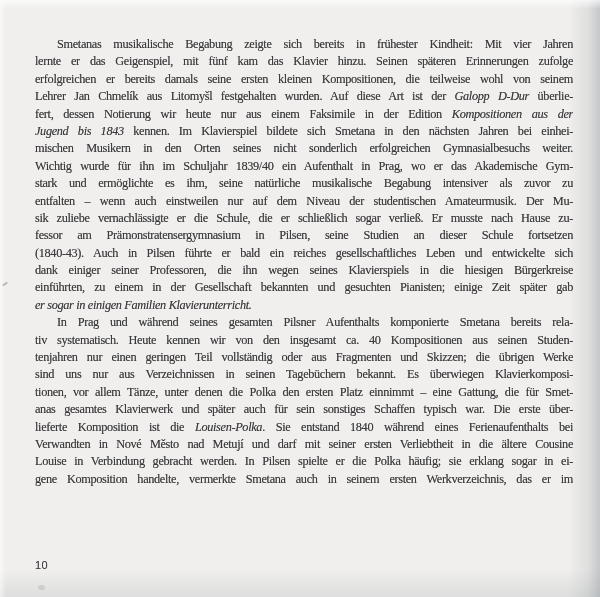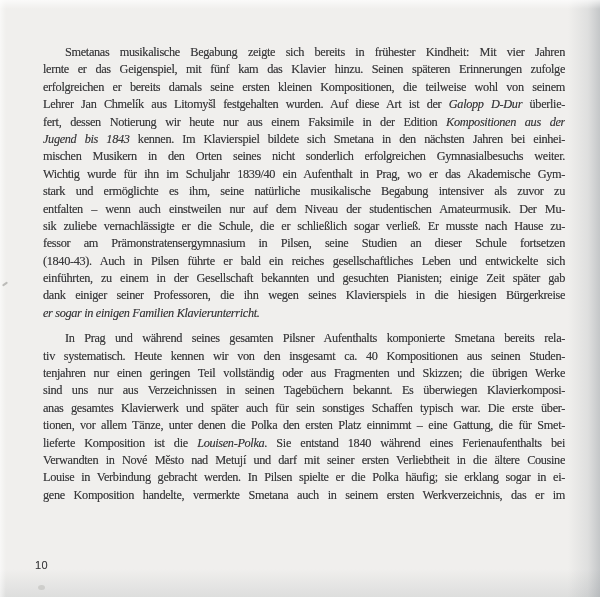--- a/index.html
+++ b/index.html
@@ -13,21 +13,21 @@
       linear-gradient(to left, rgba(96,106,116,0.30), rgba(96,106,116,0.12) 12px, rgba(96,106,116,0) 32px),
       linear-gradient(to top, rgba(96,106,116,0.13), rgba(96,106,116,0) 28px),
       #f0efed;
     font-family: "Liberation Serif", "DejaVu Serif", serif;
   }
   .text-block {
     position: absolute;
     left: 35px; top: 36px;
     width: 538px;
   }
-  .para { margin: 8px; padding: 0; }
+  .para { margin: 0; padding: 0; }
   .line {
     font-size: 12.3px;
     line-height: 17.4px;
     height: 17.4px;
     letter-spacing: -0.35px;
     color: #3a3a3c;
     text-shadow: 0 0 0.6px rgba(58,58,60,0.55);
     text-align: justify;
     text-align-last: justify;
     overflow: hidden;
@@ -71,31 +71,31 @@
         <div class="line"><span class="seg">Lehrer Jan Chmelík aus Litomyšl festgehalten wurden. Auf diese Art ist der </span><span class="seg it">Galopp D-Dur</span><span class="seg"> überlie-</span></div>
         <div class="line"><span class="seg">fert, dessen Notierung wir heute nur aus einem Faksimile in der Edition </span><span class="seg it">Kompositionen aus der</span></div>
         <div class="line"><span class="seg it">Jugend bis 1843</span><span class="seg"> kennen. Im Klavierspiel bildete sich Smetana in den nächsten Jahren bei einhei-</span></div>
         <div class="line"><span class="seg">mischen Musikern in den Orten seines nicht sonderlich erfolgreichen Gymnasialbesuchs weiter.</span></div>
         <div class="line"><span class="seg">Wichtig wurde für ihn im Schuljahr 1839/40 ein Aufenthalt in Prag, wo er das Akademische Gym-</span></div>
         <div class="line"><span class="seg">stark und ermöglichte es ihm, seine natürliche musikalische Begabung intensiver als zuvor zu</span></div>
         <div class="line"><span class="seg">entfalten – wenn auch einstweilen nur auf dem Niveau der studentischen Amateurmusik. Der Mu-</span></div>
         <div class="line"><span class="seg">sik zuliebe vernachlässigte er die Schule, die er schließlich sogar verließ. Er musste nach Hause zu-</span></div>
         <div class="line"><span class="seg">fessor am Prämonstratensergymnasium in Pilsen, seine Studien an dieser Schule fortsetzen</span></div>
         <div class="line"><span class="seg">(1840-43). Auch in Pilsen führte er bald ein reiches gesellschaftliches Leben und entwickelte sich</span></div>
+        <div class="line"><span class="seg">dank einiger seiner Professoren, die ihn wegen seines Klavierspiels in die hiesigen Bürgerkreise</span></div>
         <div class="line"><span class="seg">einführten, zu einem in der Gesellschaft bekannten und gesuchten Pianisten; einige Zeit später gab</span></div>
-        <div class="line"><span class="seg">dank einiger seiner Professoren, die ihn wegen seines Klavierspiels in die hiesigen Bürgerkreise</span></div>
         <div class="line end"><span class="seg">er sogar in einigen Familien Klavierunterricht.</span></div>
       </div>
       <div class="para">
         <div class="line indent"><span class="seg">In Prag und während seines gesamten Pilsner Aufenthalts komponierte Smetana bereits rela-</span></div>
         <div class="line"><span class="seg">tiv systematisch. Heute kennen wir von den insgesamt ca. 40 Kompositionen aus seinen Studen-</span></div>
         <div class="line"><span class="seg">tenjahren nur einen geringen Teil vollständig oder aus Fragmenten und Skizzen; die übrigen Werke</span></div>
         <div class="line"><span class="seg">sind uns nur aus Verzeichnissen in seinen Tagebüchern bekannt. Es überwiegen Klavierkomposi-</span></div>
+        <div class="line"><span class="seg">tionen, vor allem Tänze, unter denen die Polka den ersten Platz einnimmt – eine Gattung, die für Smet-</span></div>
         <div class="line"><span class="seg">anas gesamtes Klavierwerk und später auch für sein sonstiges Schaffen typisch war. Die erste über-</span></div>
-        <div class="line"><span class="seg">tionen, vor allem Tänze, unter denen die Polka den ersten Platz einnimmt – eine Gattung, die für Smet-</span></div>
         <div class="line"><span class="seg">lieferte Komposition ist die </span><span class="seg it">Louisen-Polka</span><span class="seg">. Sie entstand 1840 während eines Ferienaufenthalts bei</span></div>
         <div class="line"><span class="seg">Verwandten in Nové Město nad Metují und darf mit seiner ersten Verliebtheit in die ältere Cousine</span></div>
         <div class="line"><span class="seg">Louise in Verbindung gebracht werden. In Pilsen spielte er die Polka häufig; sie erklang sogar in ei-</span></div>
         <div class="line"><span class="seg">gene Komposition handelte, vermerkte Smetana auch in seinem ersten Werkverzeichnis, das er im</span></div>
       </div>
     </div>
   <div class="page-number">10</div>
   <div class="artifact artifact-left"></div>
   <div class="artifact artifact-bottom"></div>
 </div>

